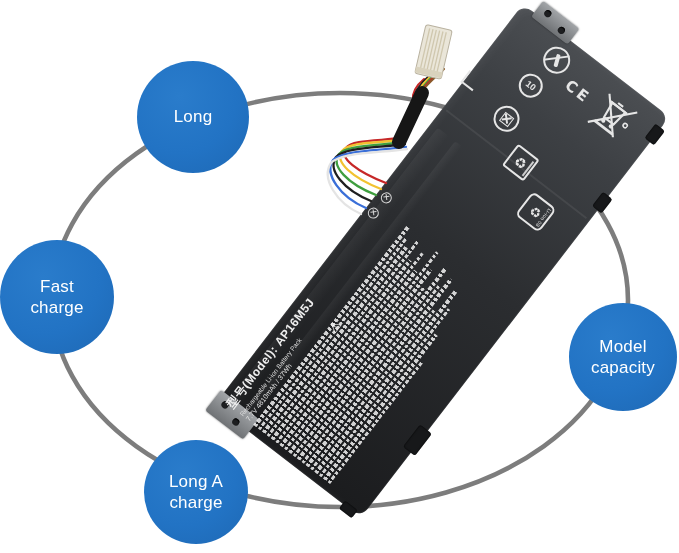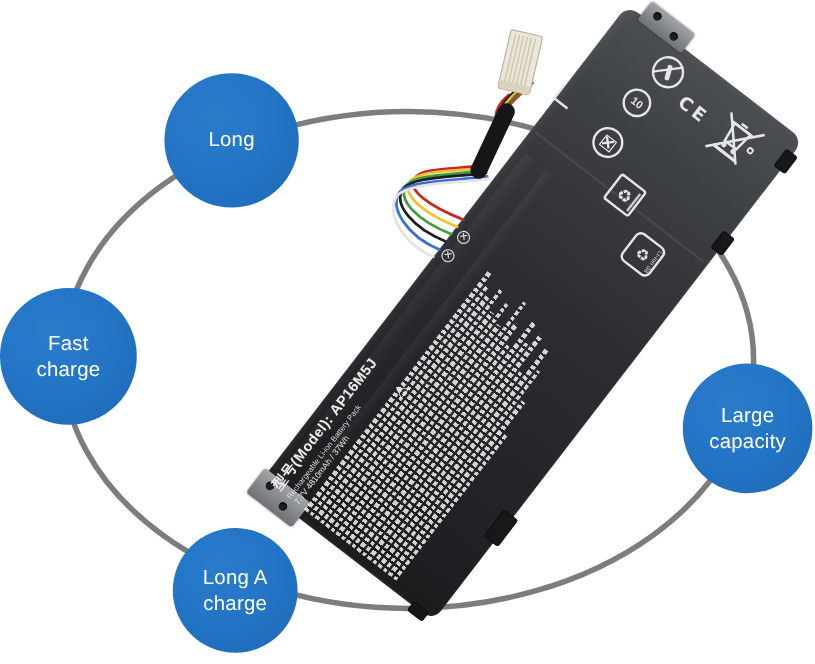--- a/index.html
+++ b/index.html
@@ -208,15 +208,15 @@
 </div>
 <div class="badge" id="badge-fast">
   <span>Fast</span>
   <span>charge</span>
 </div>
 <div class="badge" id="badge-grade">
   <span>Long A</span>
   <span>charge</span>
 </div>
 <div class="badge" id="badge-large">
-  <span>Large</span>
+  <span>Model</span>
   <span>capacity</span>
 </div>
 
 </body></html>

